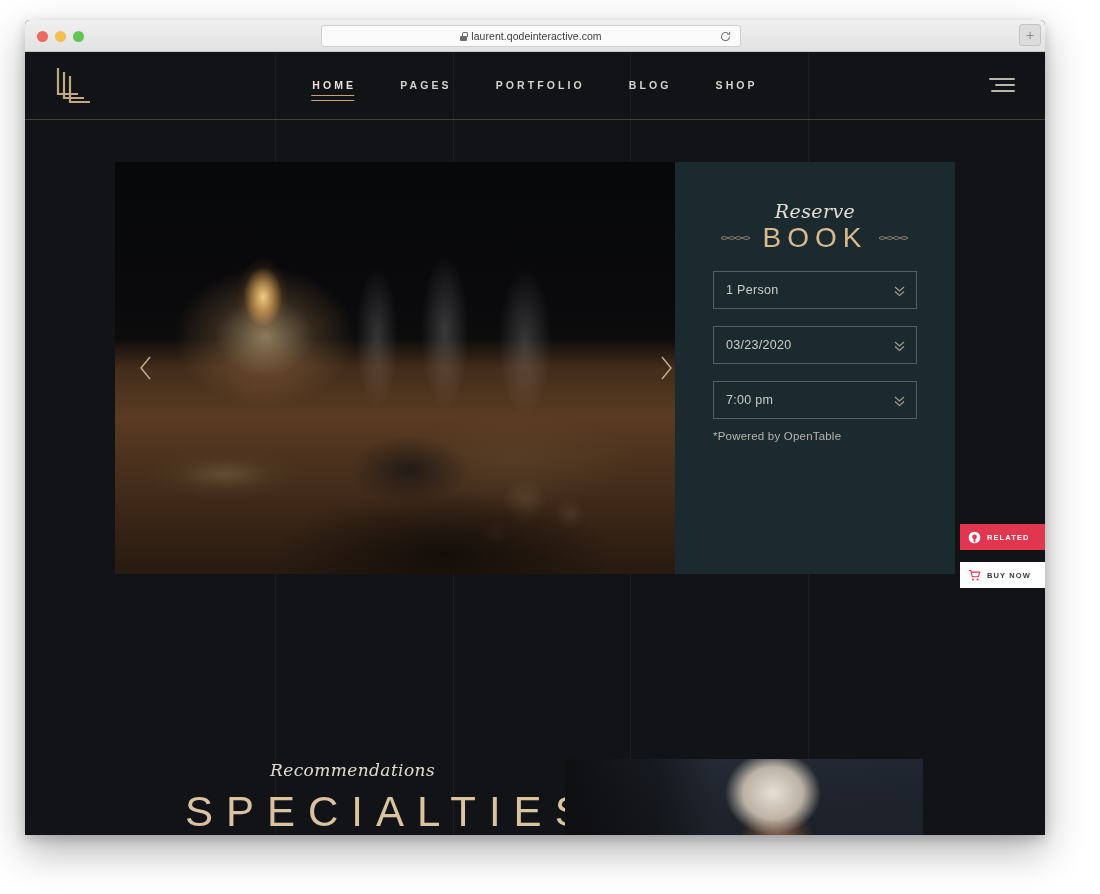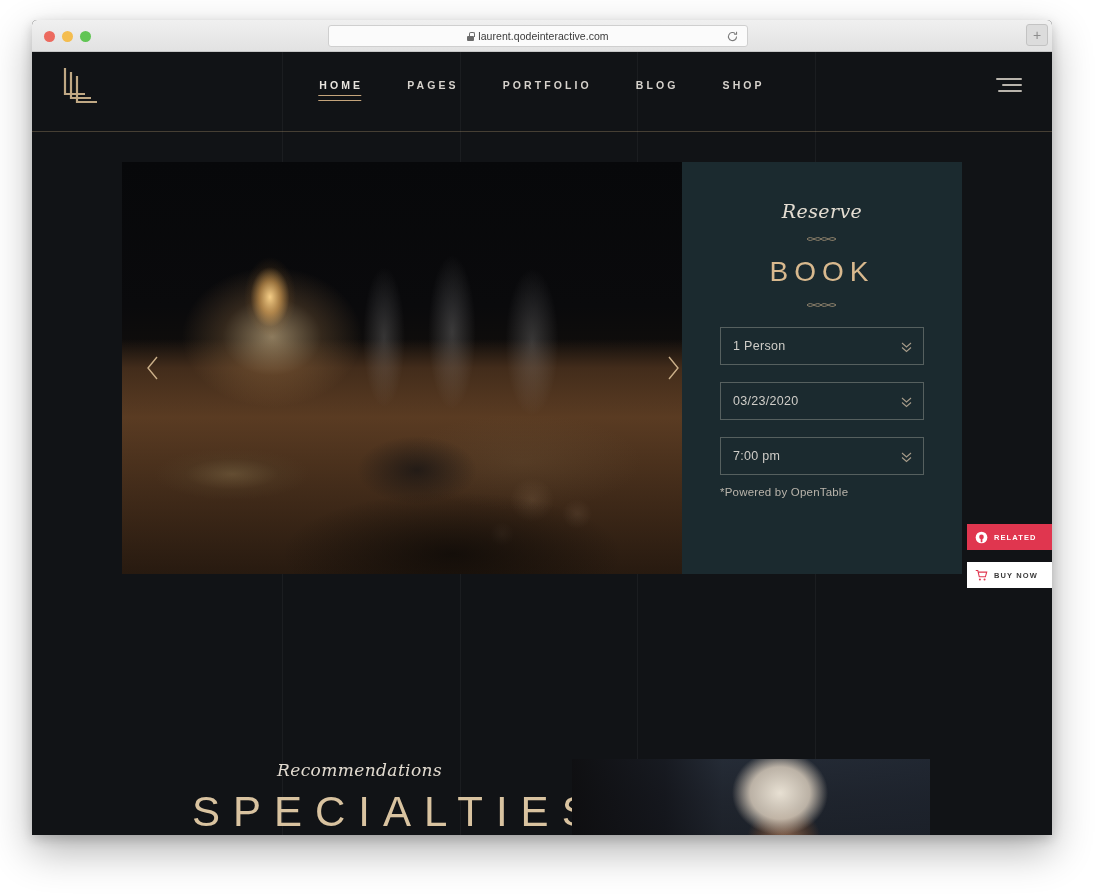--- a/index.html
+++ b/index.html
@@ -9,21 +9,21 @@
     width: 1100px;
     height: 894px;
     background: #ffffff;
     font-family: "Liberation Sans", sans-serif;
     overflow: hidden;
   }
 
   
   .browser-window {
     position: absolute;
-    left: 32px;
+    left: 25px;
     top: 20px;
     width: 1020px;
     height: 815px;
     background: #101214;
     border-radius: 5px 5px 0 0;
     box-shadow: 0 16px 40px rgba(0,0,0,0.30), 0 4px 12px rgba(0,0,0,0.18);
     overflow: hidden;
   }
 
   .browser-toolbar {
@@ -126,21 +126,21 @@
   .grid-lines i {
     position: absolute;
     top: 0; bottom: 0;
     width: 1px;
     background: rgba(255,255,255,0.045);
   }
 
   
   .site-header {
     position: relative;
-    height: 80px;
+    height: 68px;
     z-index: 5;
     border-bottom: 1px solid rgba(196,164,123,0.30);
   }
 
   .logo {
     position: absolute;
     left: 25px;
     top: 12px;
     width: 46px;
     height: 44px;
@@ -270,26 +270,24 @@
   }
   .booking-eyebrow {
     text-align: center;
     color: #e4ddd2;
     font-family: "DejaVu Serif", serif;
     font-style: italic;
     font-size: 19px;
     letter-spacing: 0.4px;
   }
   .booking-title-row {
-    margin-top: 12px;
     display: flex;
     align-items: center;
     justify-content: center;
     gap: 12px;
-    flex-direction: column;
   }
   .booking-title {
     color: #d9b98e;
     font-size: 28px;
     letter-spacing: 6px;
     font-weight: 400;
     font-family: "Liberation Sans", sans-serif;
   }
   .ornament { color: #9b8b73; width: 30px; height: 10px; }
 

